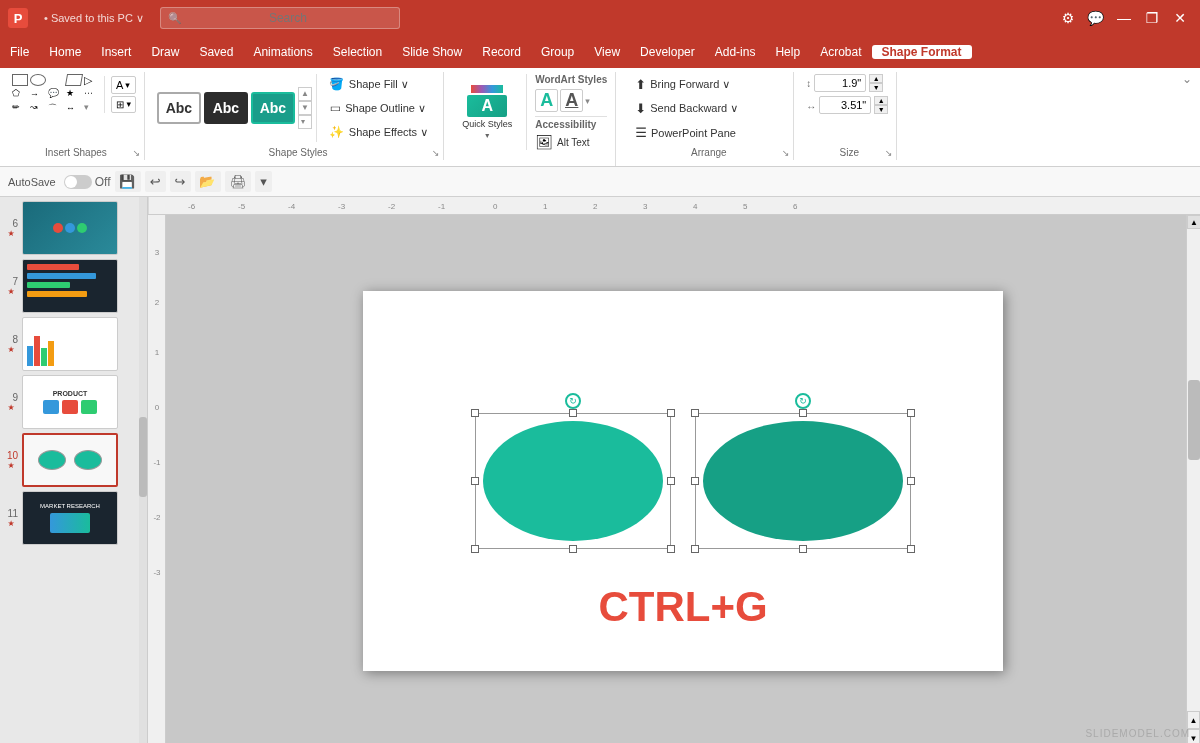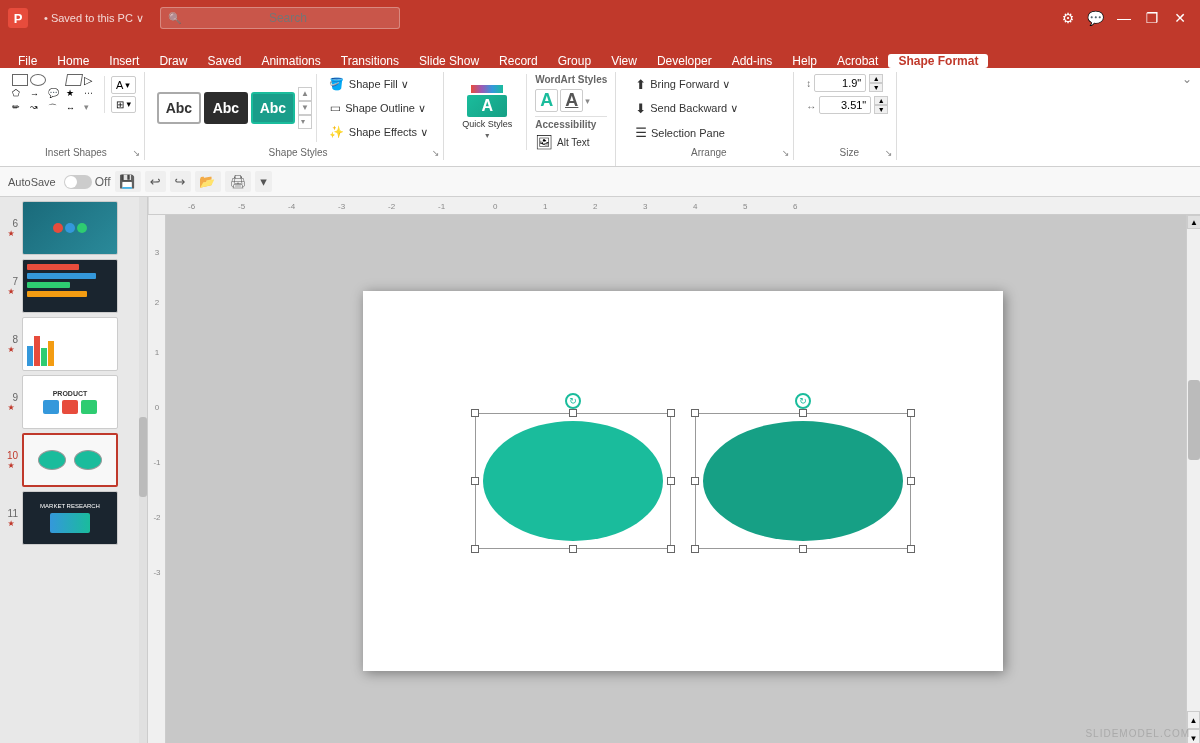--- a/index.html
+++ b/index.html
@@ -37,22 +37,22 @@
     }
     .search-container { position: relative; margin: 0 16px; }
     .search-icon-span { position: absolute; left: 8px; top: 50%; transform: translateY(-50%); color: rgba(255,255,255,0.7); font-size: 11px; }
     .title-ctrl-btn { width: 24px; height: 24px; background: transparent; border: none; color: white; font-size: 14px; cursor: pointer; display: flex; align-items: center; justify-content: center; border-radius: 3px; }
 
     
     .menu-bar {
       background: #c0392b;
       height: 32px;
       display: flex;
-      align-items: flex-end;
-      padding: 0 8px;
+      align-items: center;
+      padding: 0 0;
     }
     .menu-item {
       padding: 0 10px;
       color: white;
       font-size: 12px;
       cursor: pointer;
       display: flex; align-items: center;
       border-radius: 3px;
     }
     .menu-item.active {
@@ -186,21 +186,21 @@
   </div>
 </div>
 
 <div class="menu-bar">
   <div class="menu-item">File</div>
   <div class="menu-item">Home</div>
   <div class="menu-item">Insert</div>
   <div class="menu-item">Draw</div>
   <div class="menu-item">Saved</div>
   <div class="menu-item">Animations</div>
-  <div class="menu-item">Transitions</div>
+  <div class="menu-item">Selection</div>
   <div class="menu-item">Slide Show</div>
   <div class="menu-item">Record</div>
   <div class="menu-item">Group</div>
   <div class="menu-item">View</div>
   <div class="menu-item">Developer</div>
   <div class="menu-item">Add-ins</div>
   <div class="menu-item">Help</div>
   <div class="menu-item">Acrobat</div>
   <div class="menu-item active">Shape Format</div>
 </div>
@@ -314,21 +314,21 @@
       <div class="ribbon-btn-sm">
         <span style="font-size:13px;">⬆</span>
         <span>Bring Forward ∨</span>
       </div>
       <div class="ribbon-btn-sm">
         <span style="font-size:13px;">⬇</span>
         <span>Send Backward ∨</span>
       </div>
       <div class="ribbon-btn-sm">
         <span style="font-size:13px;">☰</span>
-        <span>Selection Pane</span>
+        <span>PowerPoint Pane</span>
       </div>
     </div>
     <div class="rgb-label">Arrange</div>
     <div class="rgb-expand">↘</div>
   </div>
 
   <div class="ribbon-group-wrapper" style="min-width:90px;">
     <div style="display:flex;flex-direction:column;gap:4px;">
       <div style="display:flex;align-items:center;gap:3px;">
         <span style="font-size:10px;color:#666;">↕</span>
@@ -550,20 +550,21 @@
             <div style="position:absolute;top:-12px;left:50%;transform:translateX(-50%);width:8px;height:8px;background:white;border:1px solid #666;"></div>
             <div style="position:absolute;bottom:-12px;left:50%;transform:translateX(-50%);width:8px;height:8px;background:white;border:1px solid #666;"></div>
             <div style="position:absolute;left:-12px;top:50%;transform:translateY(-50%);width:8px;height:8px;background:white;border:1px solid #666;"></div>
             <div style="position:absolute;right:-12px;top:50%;transform:translateY(-50%);width:8px;height:8px;background:white;border:1px solid #666;"></div>
             <div style="position:absolute;top:-12px;left:-12px;width:8px;height:8px;background:white;border:1px solid #666;"></div>
             <div style="position:absolute;top:-12px;right:-12px;width:8px;height:8px;background:white;border:1px solid #666;"></div>
             <div style="position:absolute;bottom:-12px;left:-12px;width:8px;height:8px;background:white;border:1px solid #666;"></div>
             <div style="position:absolute;bottom:-12px;right:-12px;width:8px;height:8px;background:white;border:1px solid #666;"></div>
           </div>
 
+          <div style="position:absolute;bottom:40px;left:0;right:0;text-align:center;font-size:42px;font-weight:bold;color:#e74c3c;">CTRL+G</div>
         </div>
 
         <div style="position:absolute;right:0;top:0;bottom:0;width:14px;background:#f0f0f0;border-left:1px solid #ccc;display:flex;flex-direction:column;">
           <div style="width:14px;height:14px;background:#e0e0e0;border:1px solid #ccc;display:flex;align-items:center;justify-content:center;cursor:pointer;font-size:8px;">▲</div>
           <div style="flex:1;position:relative;">
             <div style="position:absolute;top:30%;width:12px;height:80px;background:#bbb;border-radius:3px;left:1px;"></div>
           </div>
           <div style="width:14px;height:14px;background:#e0e0e0;border:1px solid #ccc;display:flex;align-items:center;justify-content:center;cursor:pointer;font-size:8px;">▼</div>
         </div>
 

